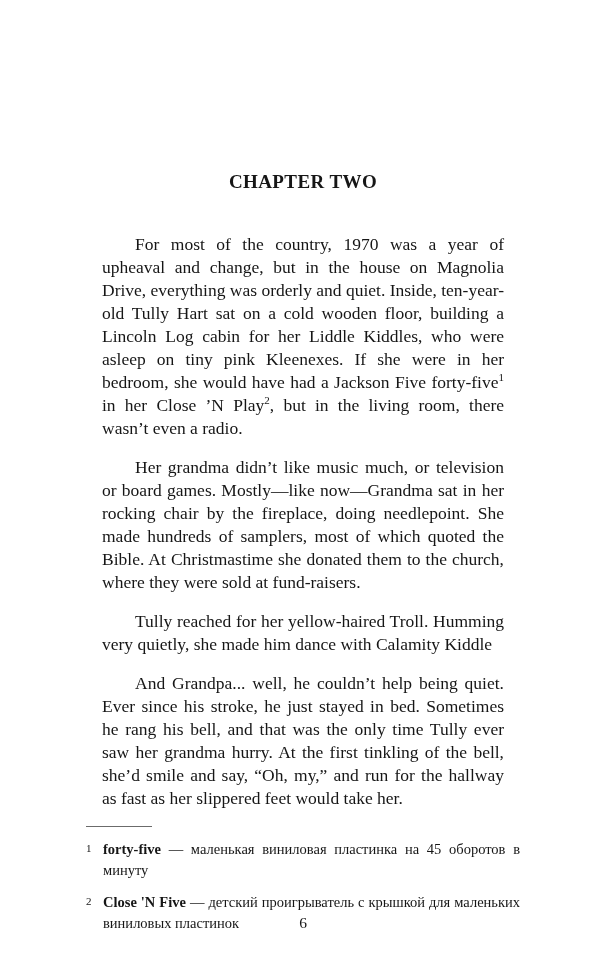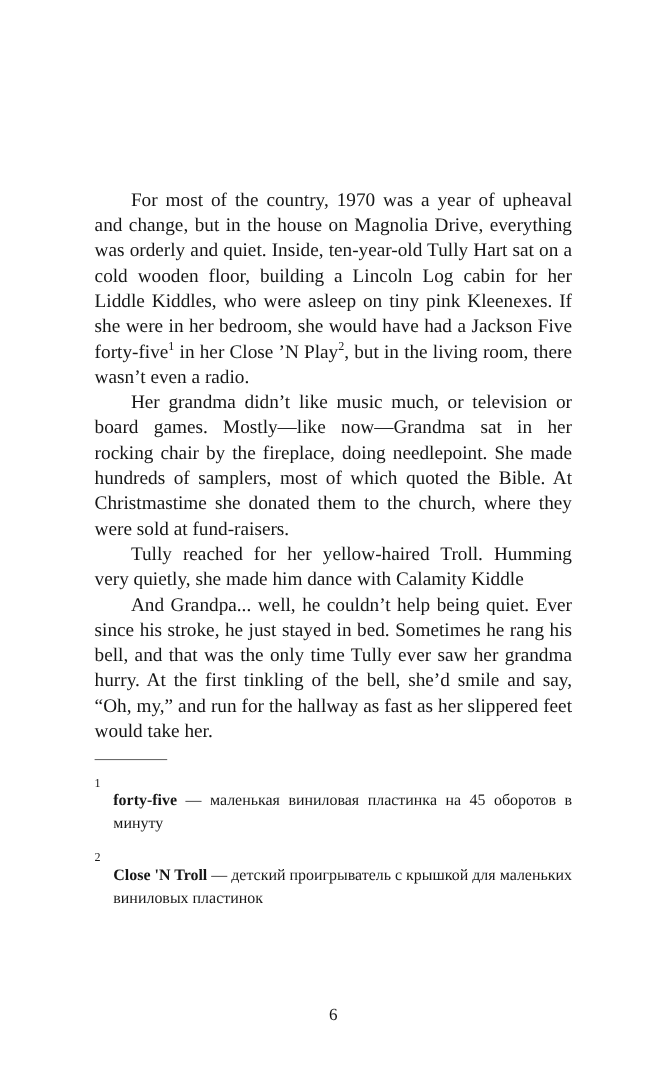--- a/index.html
+++ b/index.html
@@ -20,21 +20,21 @@
   }
   .chapter-title {
     margin: 0 0 40px 0;
     text-align: center;
     font-size: 19px;
     line-height: 23px;
     font-weight: bold;
     letter-spacing: 0.4px;
   }
   .body-text .para {
-    margin: 0;
+    margin: 16px;
     font-size: 17.5px;
     line-height: 23px;
     text-align: justify;
     text-indent: 33px;
   }
   .sup {
     font-size: 11px;
     line-height: 0;
     vertical-align: super;
   }
@@ -56,40 +56,40 @@
   .fn-num {
     flex: 0 0 17px;
     width: 17px;
     font-size: 11px;
     line-height: 16px;
     padding-top: 1px;
   }
   .fn-body {
     flex: 1;
     text-align: justify;
-    margin-top: 15px;
   }
   .fn-term {
     font-weight: bold;
   }
   .page-number {
     position: absolute;
     left: 0;
     right: 0;
     bottom: 38px;
     text-align: center;
     font-size: 15.5px;
     line-height: 18px;
   }
 </style>
 </head>
 <body>
 
 <div class="page">
 
+  <h1 class="chapter-title">CHAPTER TWO</h1>
 
   <div class="body-text">
     <p class="para"><span>For most of the country, 1970 was a year of upheaval and change, but in the house on Magnolia Drive, everything was orderly and quiet. Inside, ten-year-old Tully Hart sat on a cold wooden floor, building a Lincoln Log cabin for her Liddle Kiddles, who were asleep on tiny pink Kleenexes. If she were in her bedroom, she would have had a Jackson Five forty-five</span><sup class="sup">1</sup><span> in her Close ’N Play</span><sup class="sup">2</sup><span>, but in the living room, there wasn’t even a radio.</span></p>
     <p class="para">Her grandma didn’t like music much, or television or board games. Mostly—like now—Grandma sat in her rocking chair by the fireplace, doing needlepoint. She made hundreds of samplers, most of which quoted the Bible. At Christmastime she donated them to the church, where they were sold at fund-raisers.</p>
     <p class="para">Tully reached for her yellow-haired Troll. Humming very quietly, she made him dance with Calamity Kiddle</p>
     <p class="para">And Grandpa... well, he couldn’t help being quiet. Ever since his stroke, he just stayed in bed. Sometimes he rang his bell, and that was the only time Tully ever saw her grandma hurry. At the first tinkling of the bell, she’d smile and say, “Oh, my,” and run for the hallway as fast as her slippered feet would take her.</p>
   </div>
 
   <div class="footnotes">
     <div class="fn-divider"></div>
@@ -98,21 +98,21 @@
       <sup class="fn-num">1</sup>
       <div class="fn-body">
         <span class="fn-term">forty-five</span>
         <span>— маленькая виниловая пластинка на 45 оборотов в минуту</span>
       </div>
     </div>
 
     <div class="footnote">
       <sup class="fn-num">2</sup>
       <div class="fn-body">
-        <span class="fn-term">Close 'N Troll</span>
+        <span class="fn-term">Close 'N Five</span>
         <span>— детский проигрыватель с крышкой для маленьких виниловых пластинок</span>
       </div>
     </div>
   </div>
 
   <div class="page-number">6</div>
 
 </div>
 
 </body></html>

